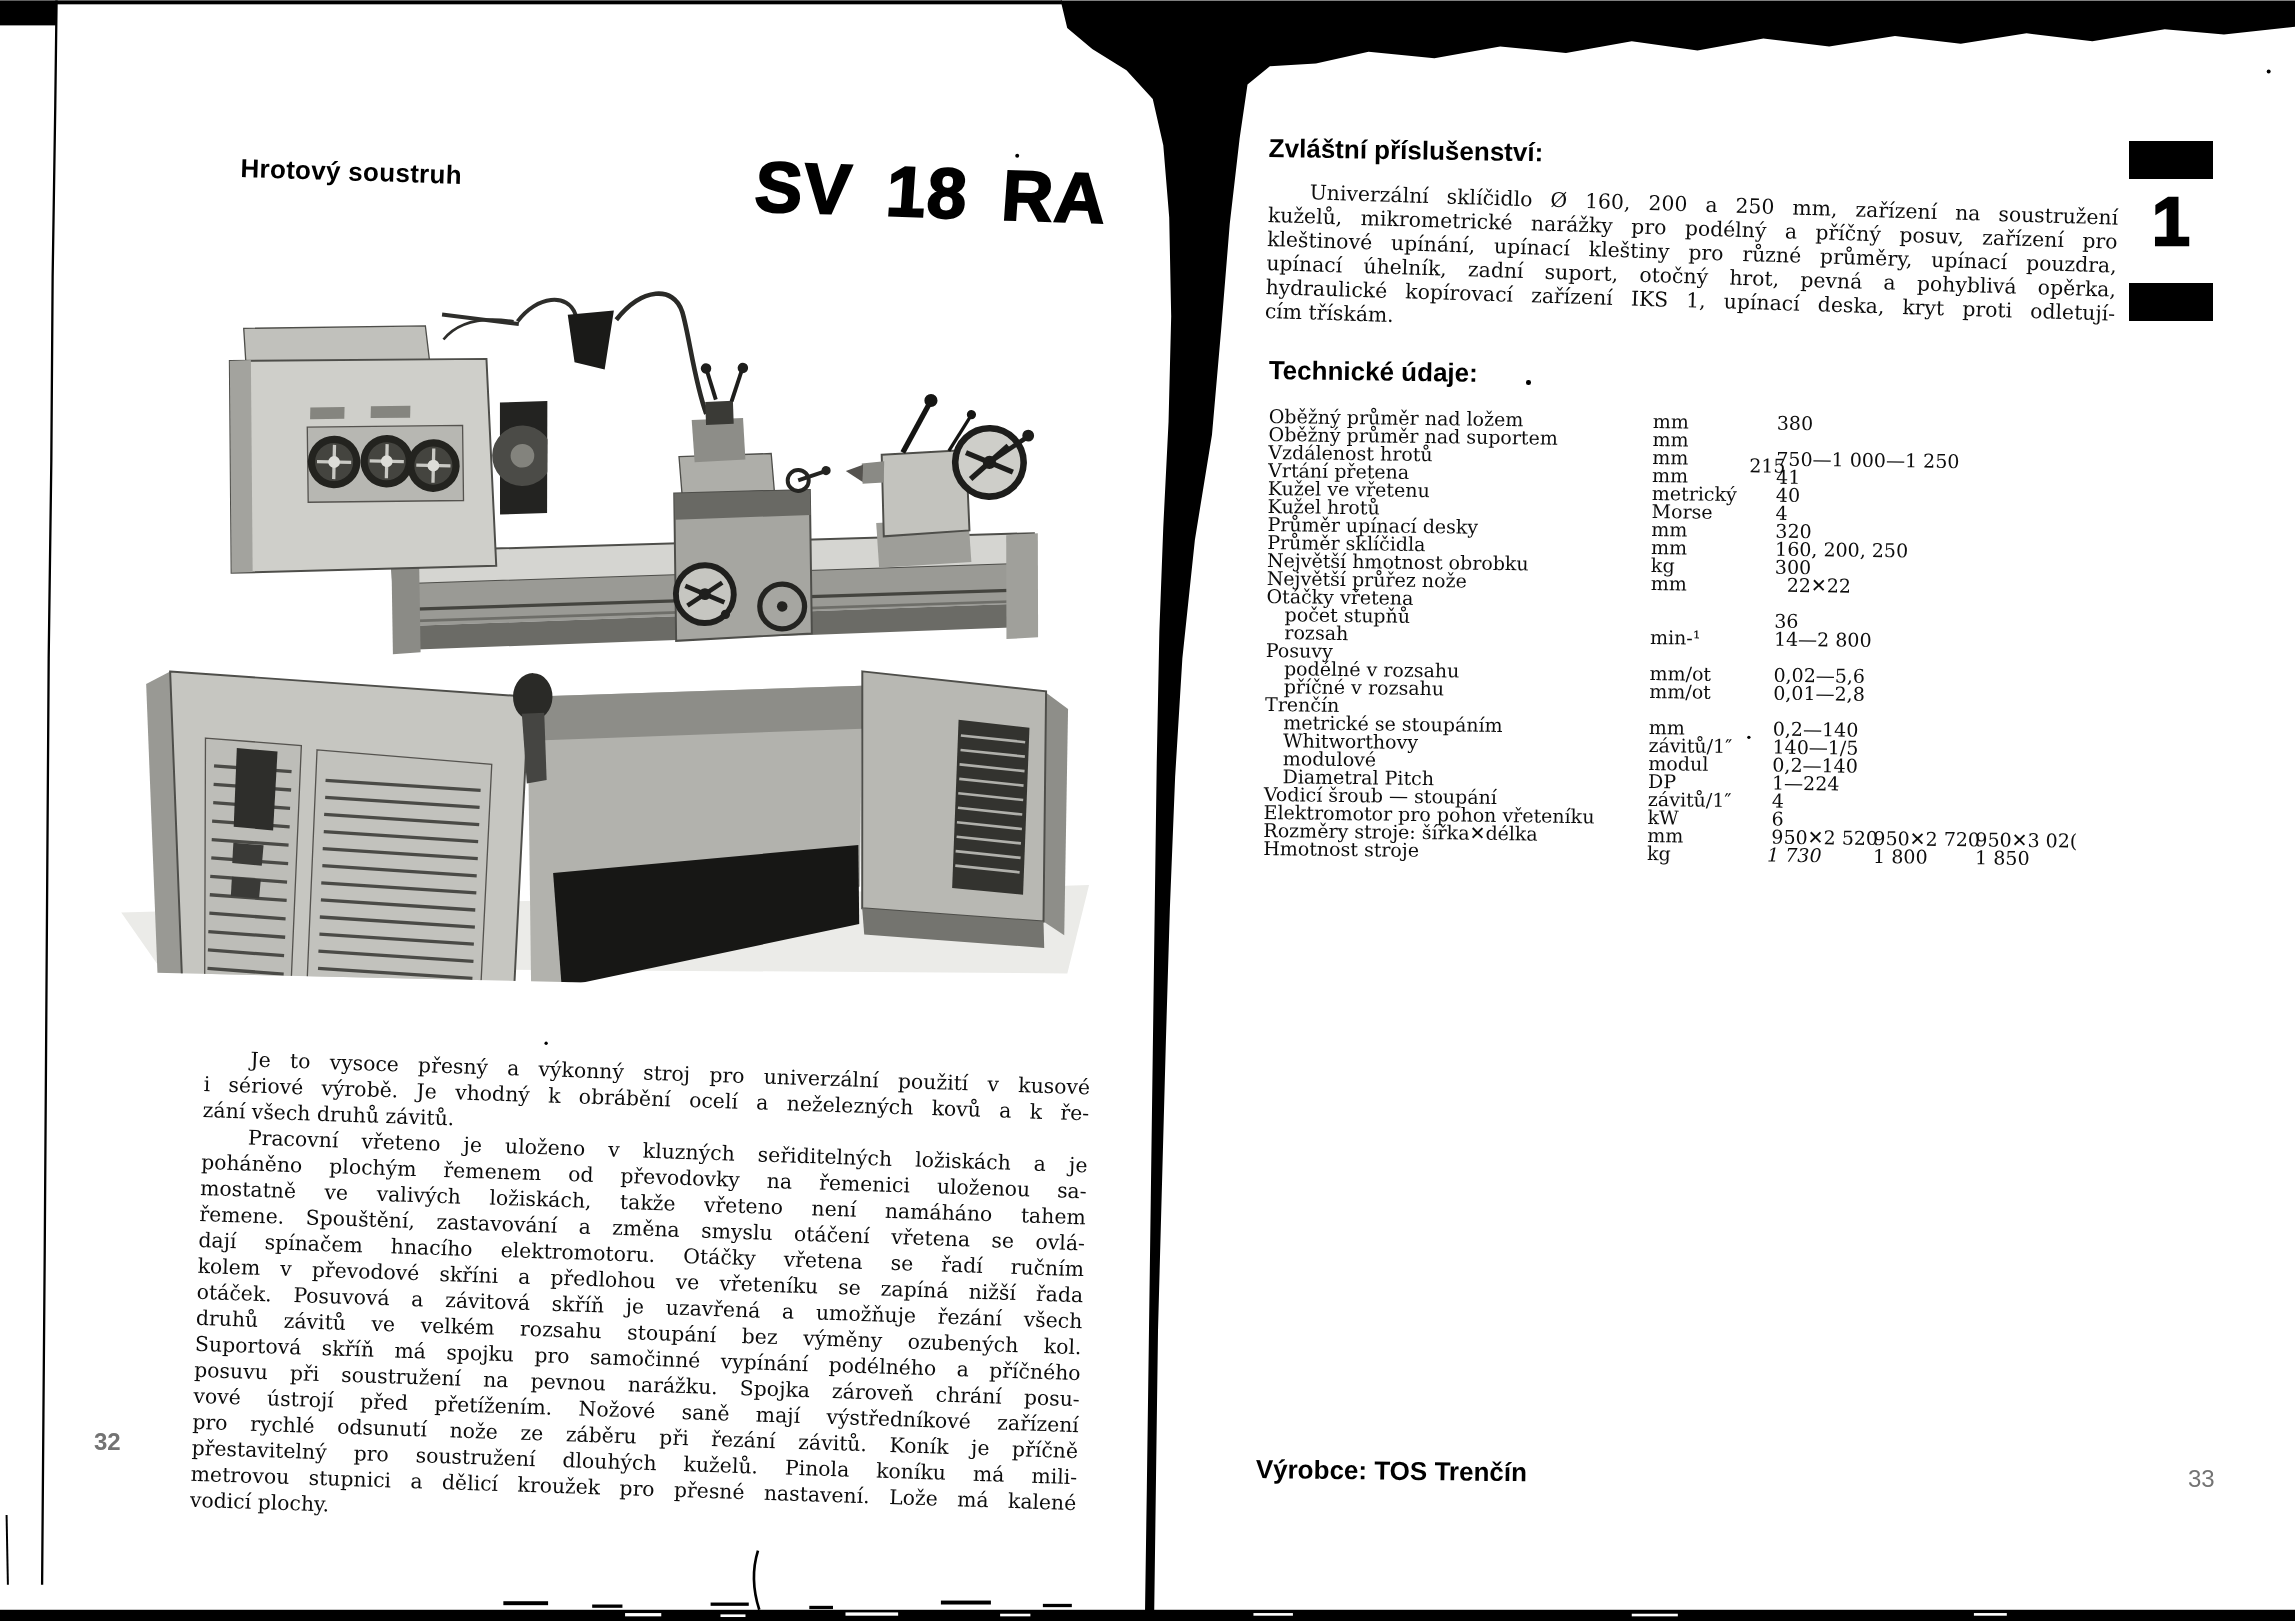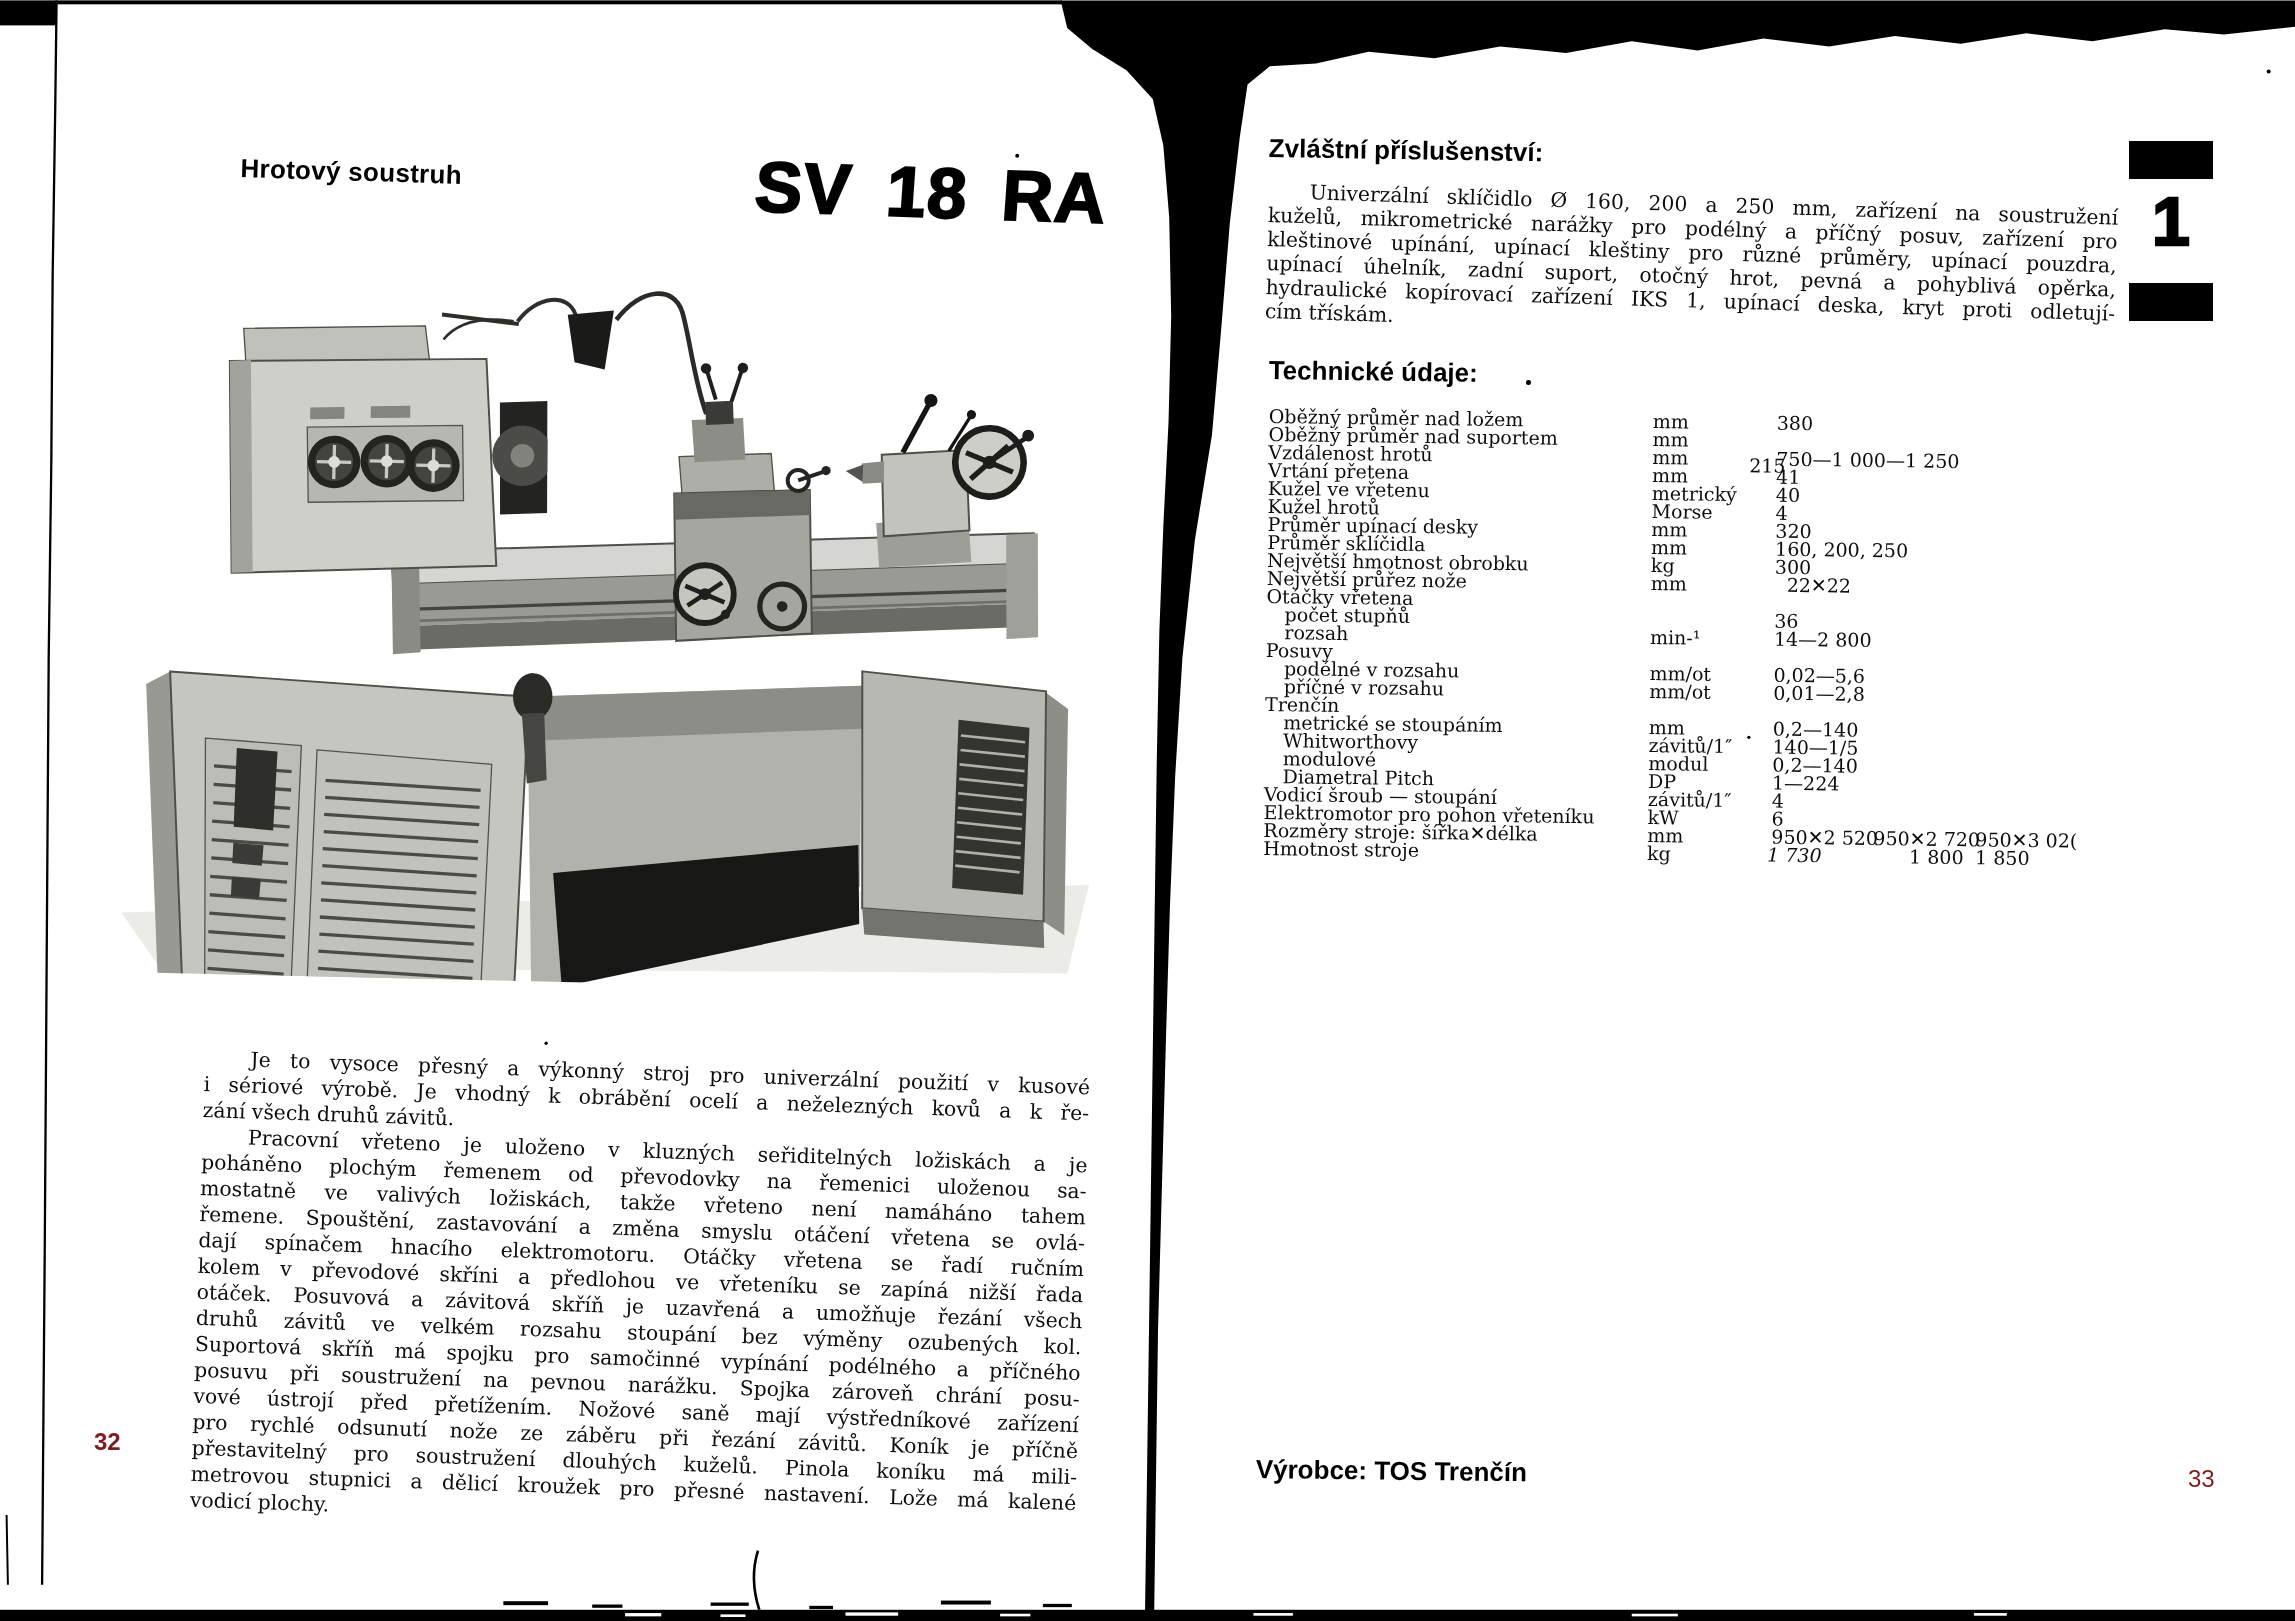--- a/index.html
+++ b/index.html
@@ -16,21 +16,21 @@
             font-weight:bold;font-size:71px;letter-spacing:1.3px;word-spacing:13px;color:#000;
             -webkit-text-stroke:2px #000;transform:rotate(2deg) skewX(-2deg);transform-origin:left top;
             white-space:nowrap;}
   .lathe{position:absolute;left:109px;top:258px;width:1013px;height:724px;
          transform:rotate(1.3deg);transform-origin:461px 329px;}
   .lp-body{position:absolute;left:205px;top:1045px;width:886px;font-size:20.4px;line-height:26px;
            transform:rotate(1.9deg);transform-origin:left top;}
   .bline{white-space:nowrap;}
   .bline.just{white-space:normal;text-align:justify;text-align-last:justify;}
   .bline.ind{text-indent:46px;}
-  .pagenum{position:absolute;font-family:"Liberation Sans",sans-serif;font-size:24px;color:#7f1d1d;}
+  .pagenum{position:absolute;font-family:"Liberation Sans",sans-serif;font-size:24px;color:#737373;}
   .pn-left{left:94px;top:1428px;font-weight:bold;}
   .pn-right{left:2188px;top:1465px;font-weight:normal;}
 
   
   .rp-h{position:absolute;font-family:"Liberation Sans",sans-serif;font-weight:bold;font-size:26px;
         color:#000;white-space:nowrap;transform-origin:left top;}
   .rp-h1{left:1269px;top:133px;transform:rotate(0.9deg);}
   .rp-h2{left:1269px;top:355px;transform:rotate(0.8deg);}
   .acc-par{position:absolute;left:1269px;top:179px;width:850px;font-size:20.4px;line-height:24px;
            transform:rotate(1.8deg);transform-origin:left top;}
@@ -412,21 +412,21 @@
           <span class="tlabel">Rozměry stroje: šířka✕délka</span>
           <span class="tunit">mm</span>
           <span class="tval" style="left: 508px;">950✕2 520</span>
           <span class="tval" style="left: 610px;">950✕2 720</span>
           <span class="tval" style="left: 712px;">950✕3 02(</span>
         </div>
         <div class="trow">
           <span class="tlabel">Hmotnost stroje</span>
           <span class="tunit">kg</span>
           <span class="tval" style="left: 504px; font-style: italic;">1 730</span>
-          <span class="tval" style="left: 646px; text-align: right;">1 800</span>
+          <span class="tval" style="left: 610px; text-align: right;">1 800</span>
           <span class="tval" style="left: 712px;">1 850</span>
         </div>
       </div>
 
     <div class="maker">Výrobce: TOS Trenčín</div>
     <div class="pagenum pn-right">33</div>
 
     <div class="tab">
       <div class="tab-bar"></div>
       <div class="tab-num">1</div>

